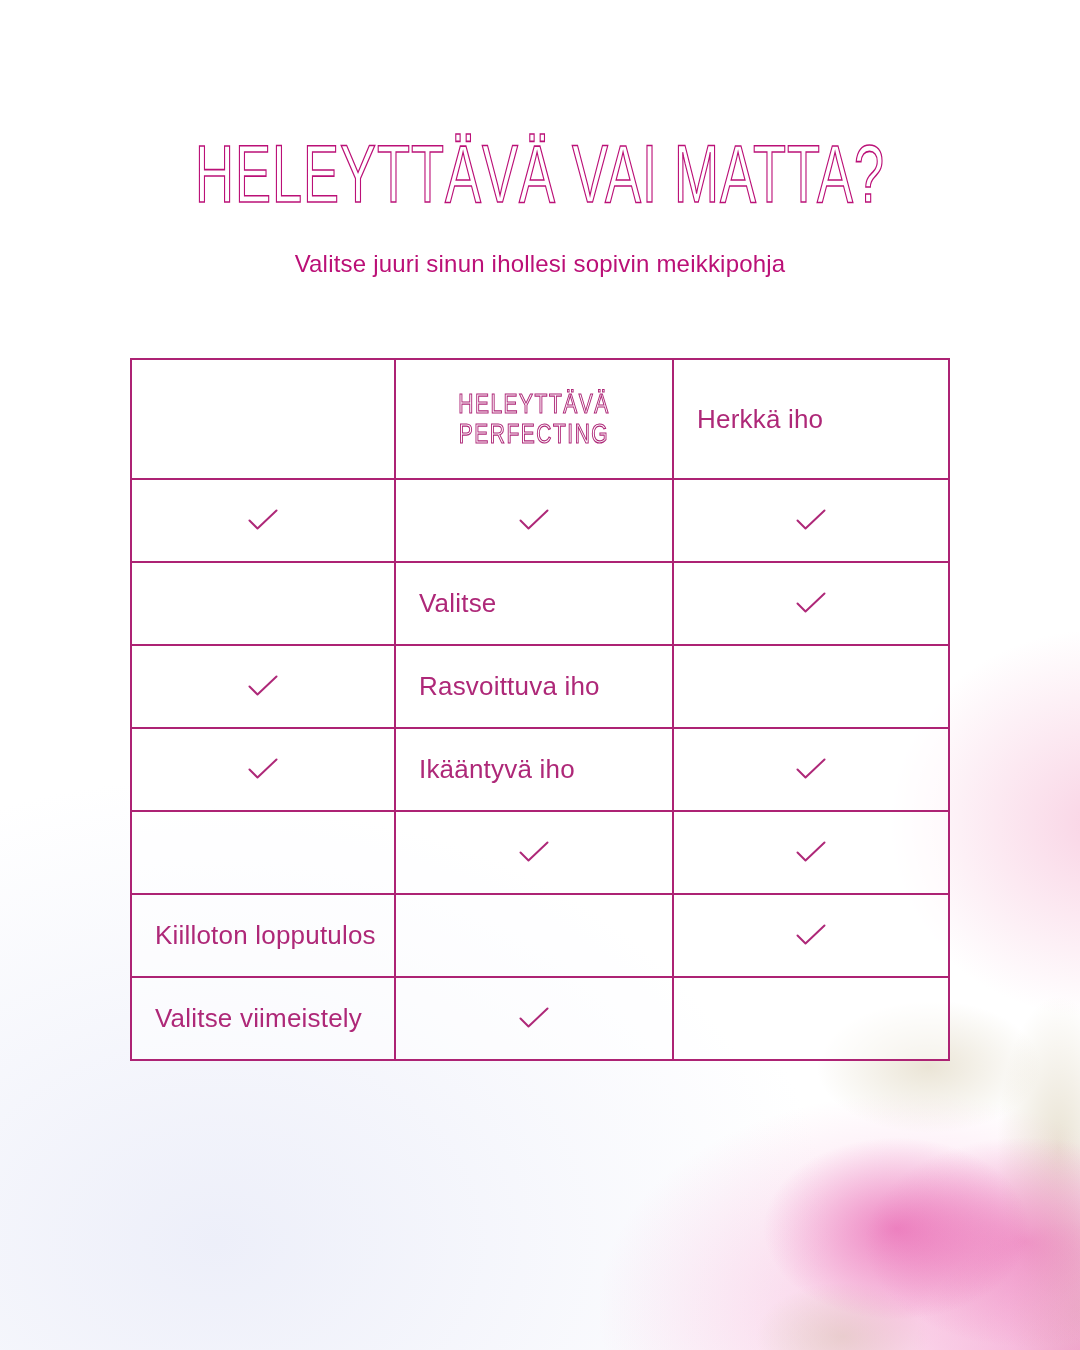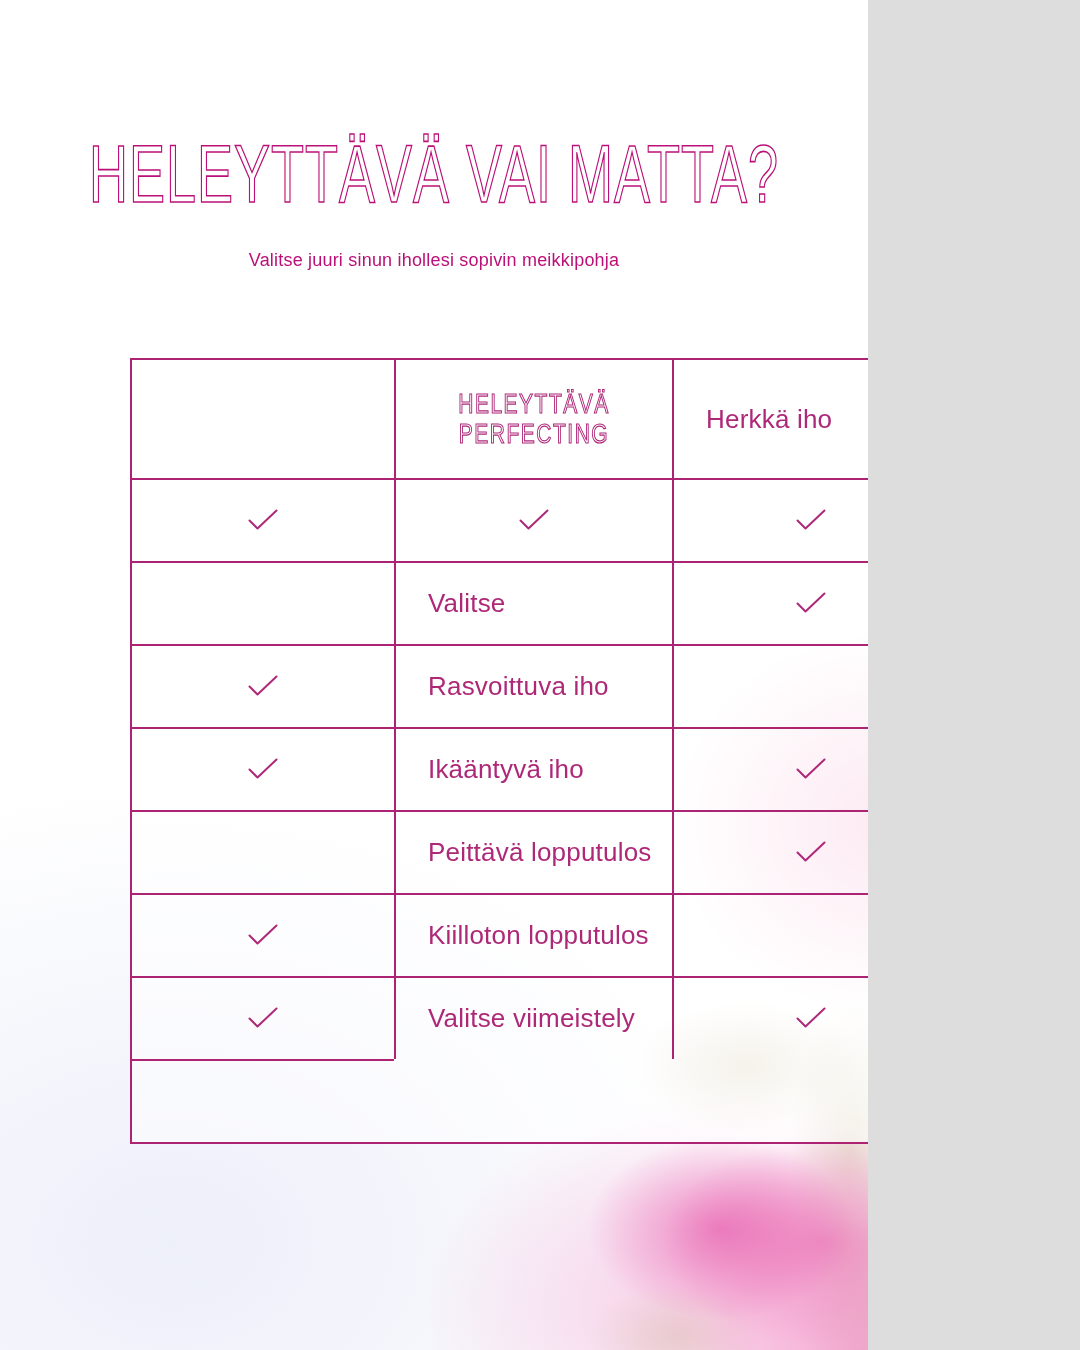--- a/index.html
+++ b/index.html
@@ -11,21 +11,21 @@
     --leaf-green:#cde2aa;
     --background-cool:#eef0f9;
   }
   *{margin:0;padding:0;box-sizing:border-box;}
   body{
     font-family:"Liberation Sans", sans-serif;
     background:#dddddd;
   }
   .canvas{
     position:relative;
-    width:868px;height:1350px;
+    width:1080px;height:1350px;
     overflow:hidden;
     background:#ffffff;
   }
   
   .bg{
     position:absolute;inset:0;
     background:
       radial-gradient(ellipse 190px 130px at 83% 91%, rgba(226,62,158,0.55), rgba(226,62,158,0) 70%),
       radial-gradient(ellipse 230px 150px at 95% 92%, rgba(233,105,177,0.62), rgba(233,105,177,0) 70%),
       radial-gradient(ellipse 430px 300px at 84% 97%, rgba(244,158,206,0.55), rgba(244,158,206,0) 72%),
@@ -55,21 +55,21 @@
   .page-title{
     position:absolute;top:133px;left:0;width:100%;
     text-align:center;
     font-size:54px;line-height:1;letter-spacing:1px;
     transform:scaleY(1.5);transform-origin:top center;
     white-space:nowrap;
   }
   .page-subtitle{
     position:absolute;top:250px;left:0;width:100%;
     text-align:center;
-    font-size:18px;letter-spacing:0.2px;
+    font-size:24px;letter-spacing:0.2px;
     color:var(--title-magenta);
     font-weight:400;
   }
   .cmp-table{
     position:absolute;left:130px;top:358px;
     display:grid;
     grid-template-columns:262px 278px 276px;
     grid-auto-rows:83px;
     grid-template-rows:118px;
     border:2px solid var(--border-magenta);
@@ -85,21 +85,21 @@
   .cmp-table > .cell:nth-child(3n+1){border-left:none;}
   .header-cell{
     flex-direction:column;justify-content:center;
     text-align:left;
   }
   .header-cell .display-thin{
     display:block;
     font-size:21px;line-height:1.45;letter-spacing:1.5px;
     transform:scaleY(1.3);transform-origin:center;
   }
-  .label-cell{padding-left:32px;}
+  .label-cell{padding-left:23px;}
   .label-cell span{
     font-size:26px;letter-spacing:0.2px;
   }
   .check-cell{justify-content:center;}
   .check-cell svg{display:block;}
 </style>
 </head>
 <body>
 
 <div class="canvas">
@@ -173,23 +173,20 @@
   </div>
   <div class="cell check-cell">
     <svg width="32" height="25" viewBox="0 0 32 25">
       <path d="M2.5 12.5 L10.5 20.5 L29.5 2.5" fill="none" stroke="currentColor" stroke-width="2" stroke-linecap="round" stroke-linejoin="round"></path>
     </svg>
   </div>
   <div class="cell check-cell">
     
   </div>
 
-  <div class="cell label-cell">
-    <span>Peittävä lopputulos</span>
-  </div>
   <div class="cell check-cell">
     <svg width="32" height="25" viewBox="0 0 32 25">
       <path d="M2.5 12.5 L10.5 20.5 L29.5 2.5" fill="none" stroke="currentColor" stroke-width="2" stroke-linecap="round" stroke-linejoin="round"></path>
     </svg>
   </div>
   <div class="cell check-cell">
     <svg width="32" height="25" viewBox="0 0 32 25">
       <path d="M2.5 12.5 L10.5 20.5 L29.5 2.5" fill="none" stroke="currentColor" stroke-width="2" stroke-linecap="round" stroke-linejoin="round"></path>
     </svg>
   </div>

